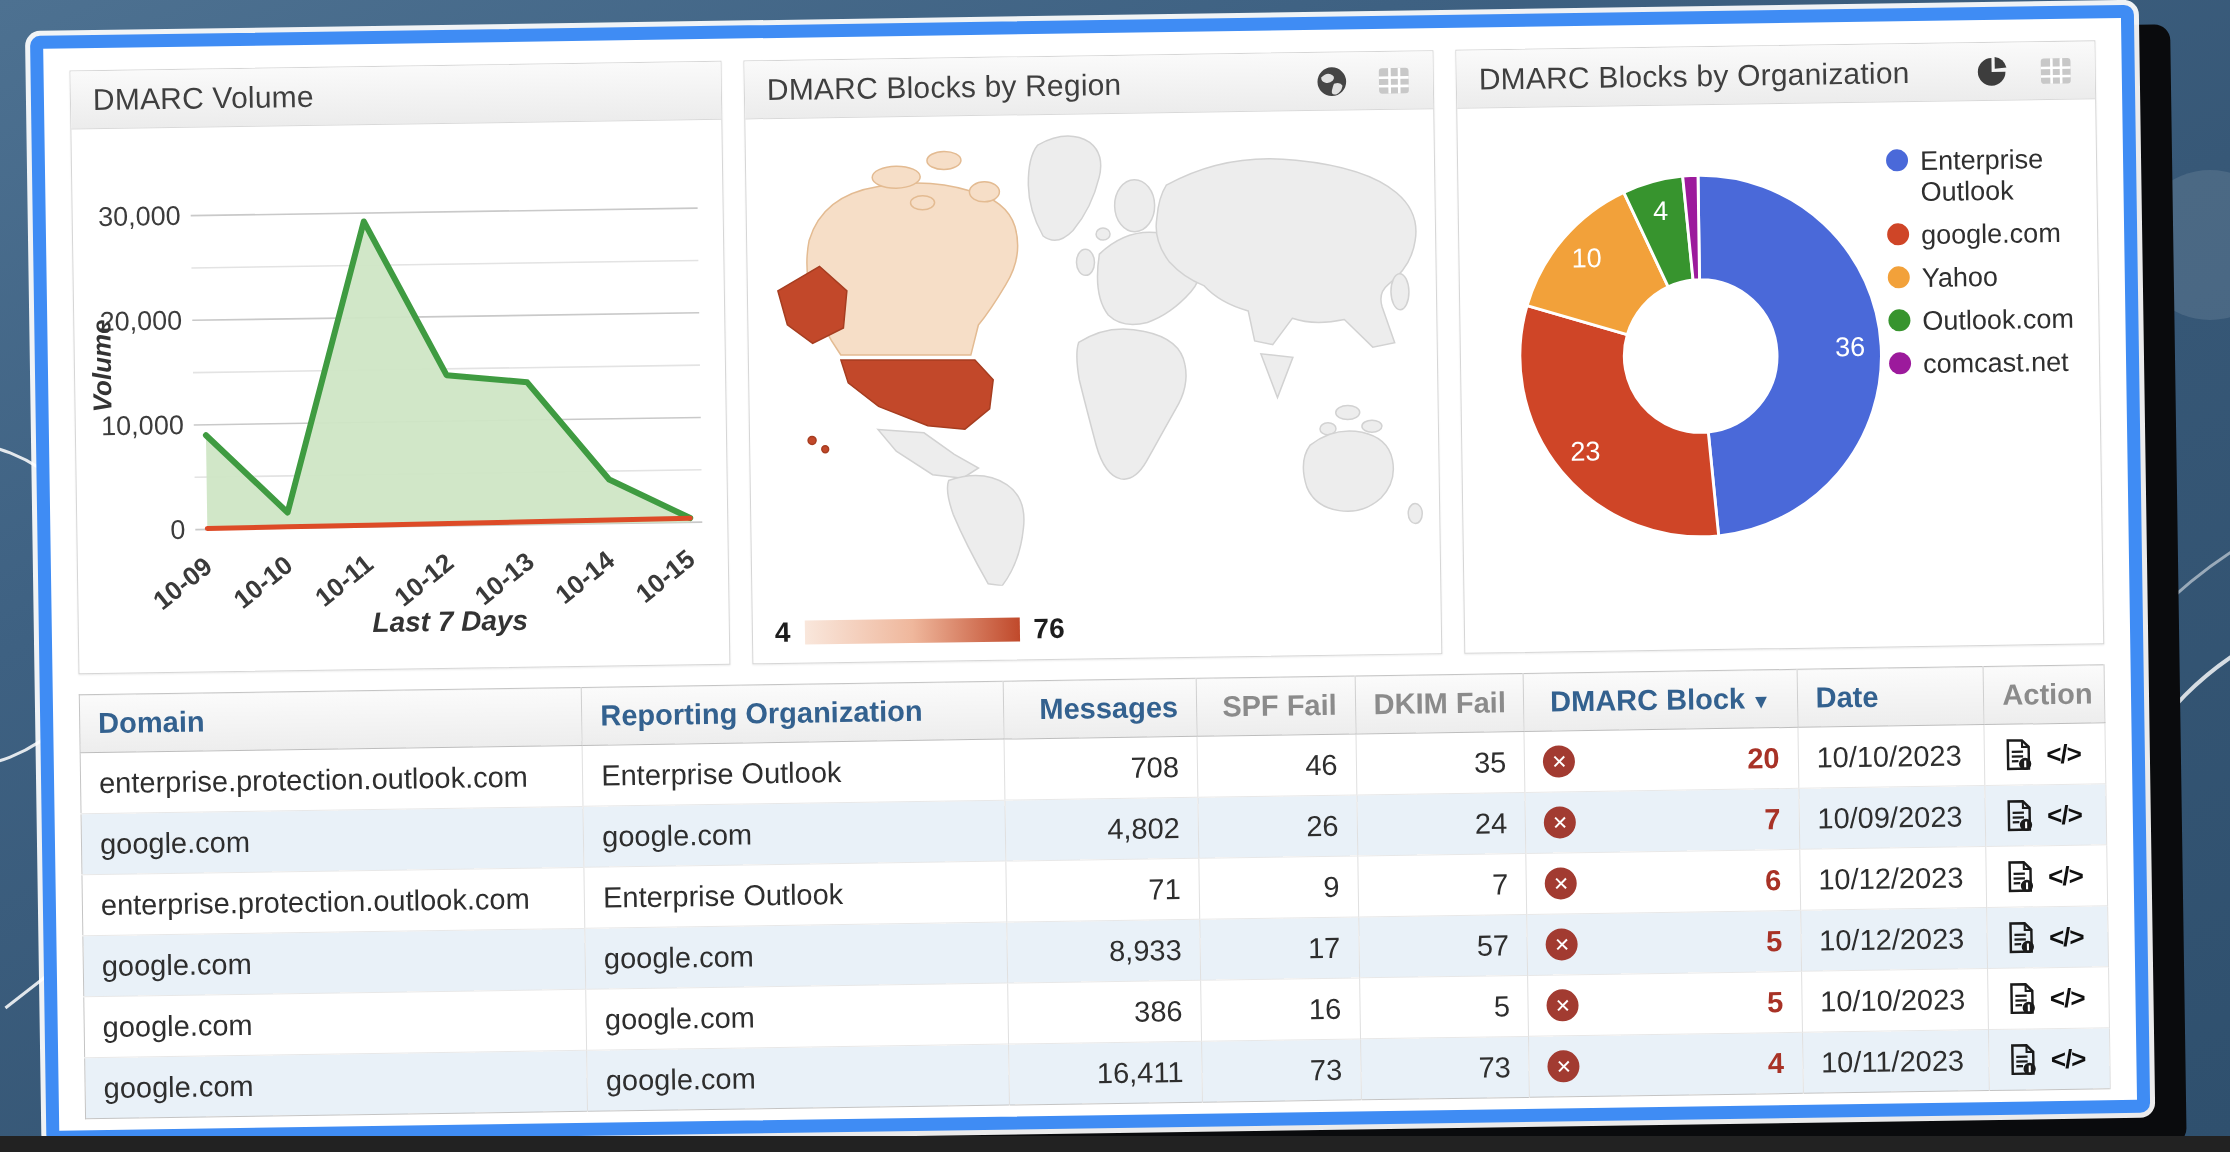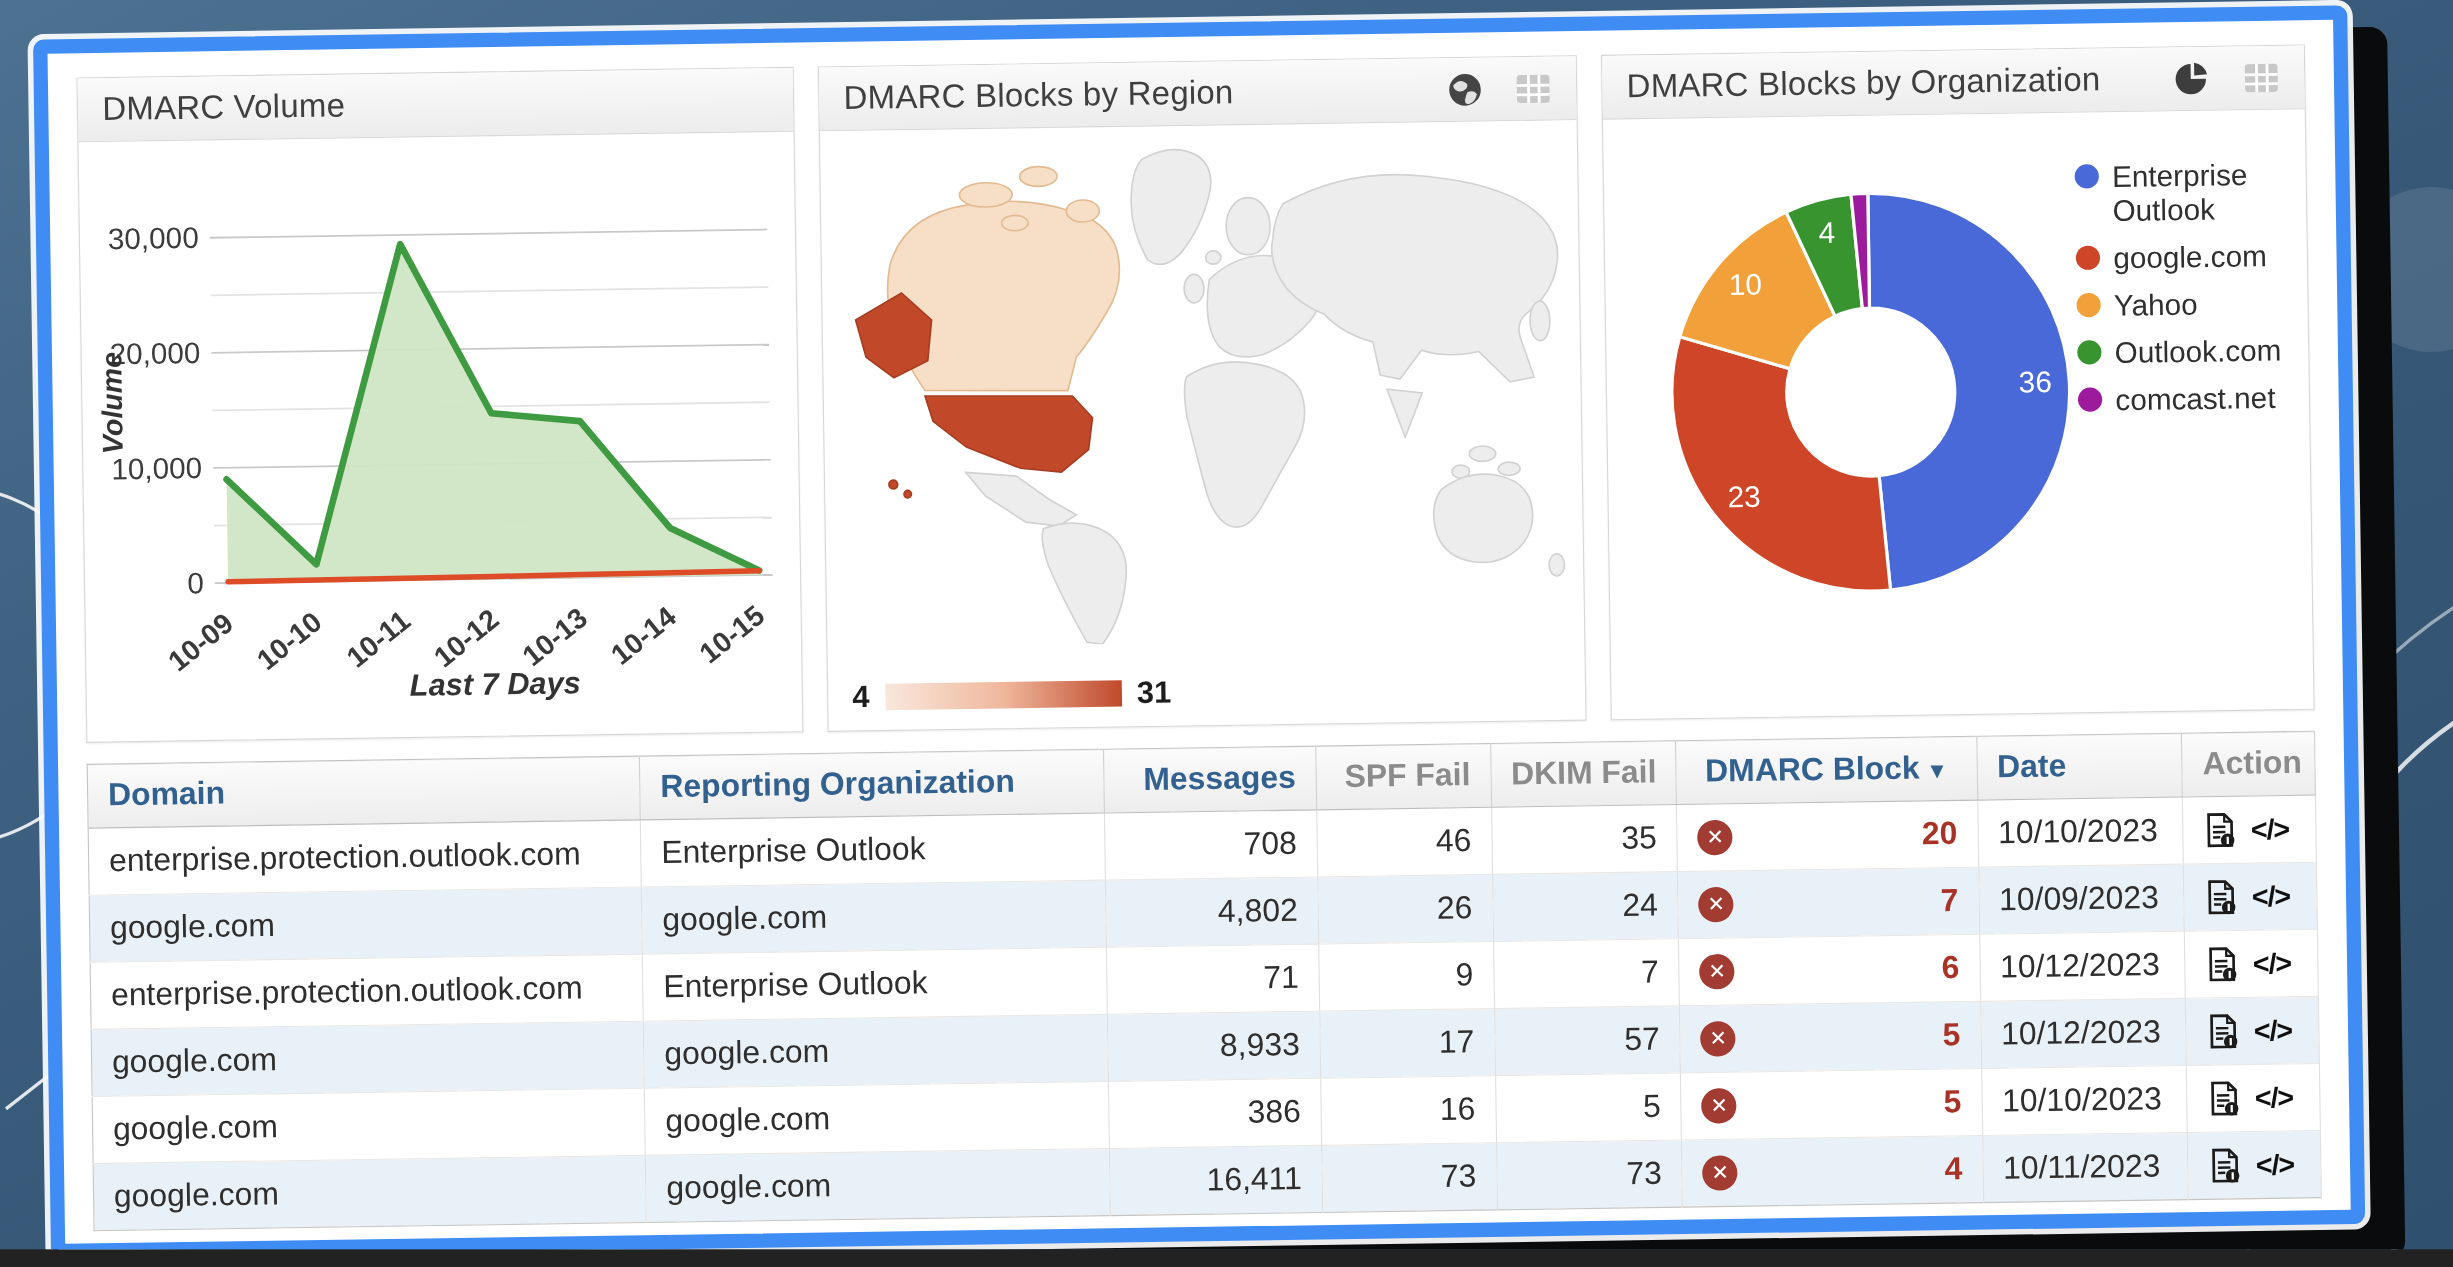--- a/index.html
+++ b/index.html
@@ -161,21 +161,21 @@
             <g fill="#c2482a" stroke="#a63d20" stroke-width="1.5">
               <path d="M30 172 l42 -24 l27 25 l-4 37 l-31 15 l-25 -19z"></path>
               <path d="M92 242 l134 2 l18 20 l-4 29 l-25 20 l-37 -4 l-49 -20 l-30 -24z"></path>
               <circle cx="62" cy="322" r="4"></circle>
               <circle cx="75" cy="331" r="3.4"></circle>
             </g>
           </svg>
           <div class="map-legend">
             <span class="lg-num">4</span>
             <span class="lg-bar"></span>
-            <span class="lg-num">31</span>
+            <span class="lg-num">76</span>
           </div>
         </div>
       </div>
 
       <div class="card">
         <div class="card-head">
           <span class="card-title">DMARC Blocks by Organization</span>
           <span class="card-icons">
             <svg width="34" height="34" viewBox="0 0 32 32">
               <path d="M14 16 L14 3 A13 13 0 1 0 27 16 z" fill="#3d3d3d"></path>

